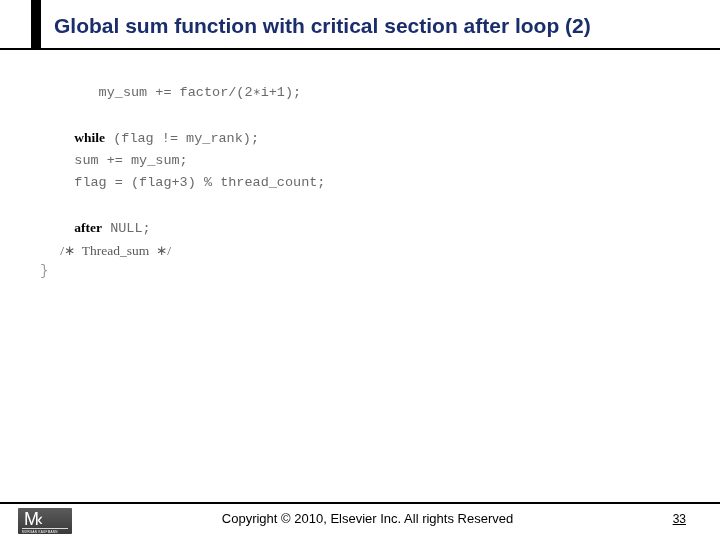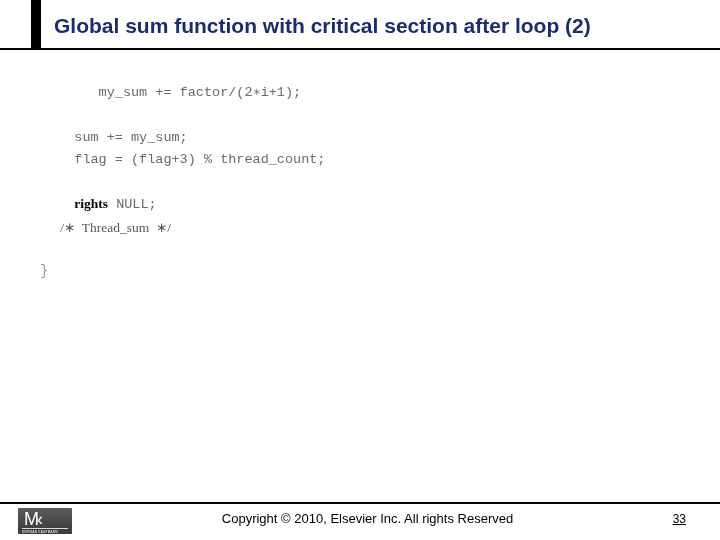--- a/index.html
+++ b/index.html
@@ -145,24 +145,25 @@
 <div class="slide">
 
   <div class="left-bar"></div>
   <div class="top-line"></div>
 
   <div class="title">Global sum function with critical section after loop (2)</div>
 
   <div class="code-area">
     <div class="code-line">      my_sum += factor/(2∗i+1);</div>
     <div class="code-line"> </div>
+    <div class="code-line">   <span class="kw">while</span><span> (flag != my_rank);</span></div>
     <div class="code-line">   sum += my_sum;</div>
     <div class="code-line">   flag = (flag+3) % thread_count;</div>
     <div class="code-line"> </div>
-    <div class="code-line">   <span class="kw">rights</span><span> NULL;</span></div>
+    <div class="code-line">   <span class="kw">after</span><span> NULL;</span></div>
     <div class="code-line"><span class="cm">   /∗  Thread_sum  ∗/</span></div>
   </div>
 
   <div class="close-brace">}</div>
 
   <div class="footer-bar"></div>
 
   <div class="logo">
     <div class="logo-box">
       <div class="logo-text">M‹</div>

